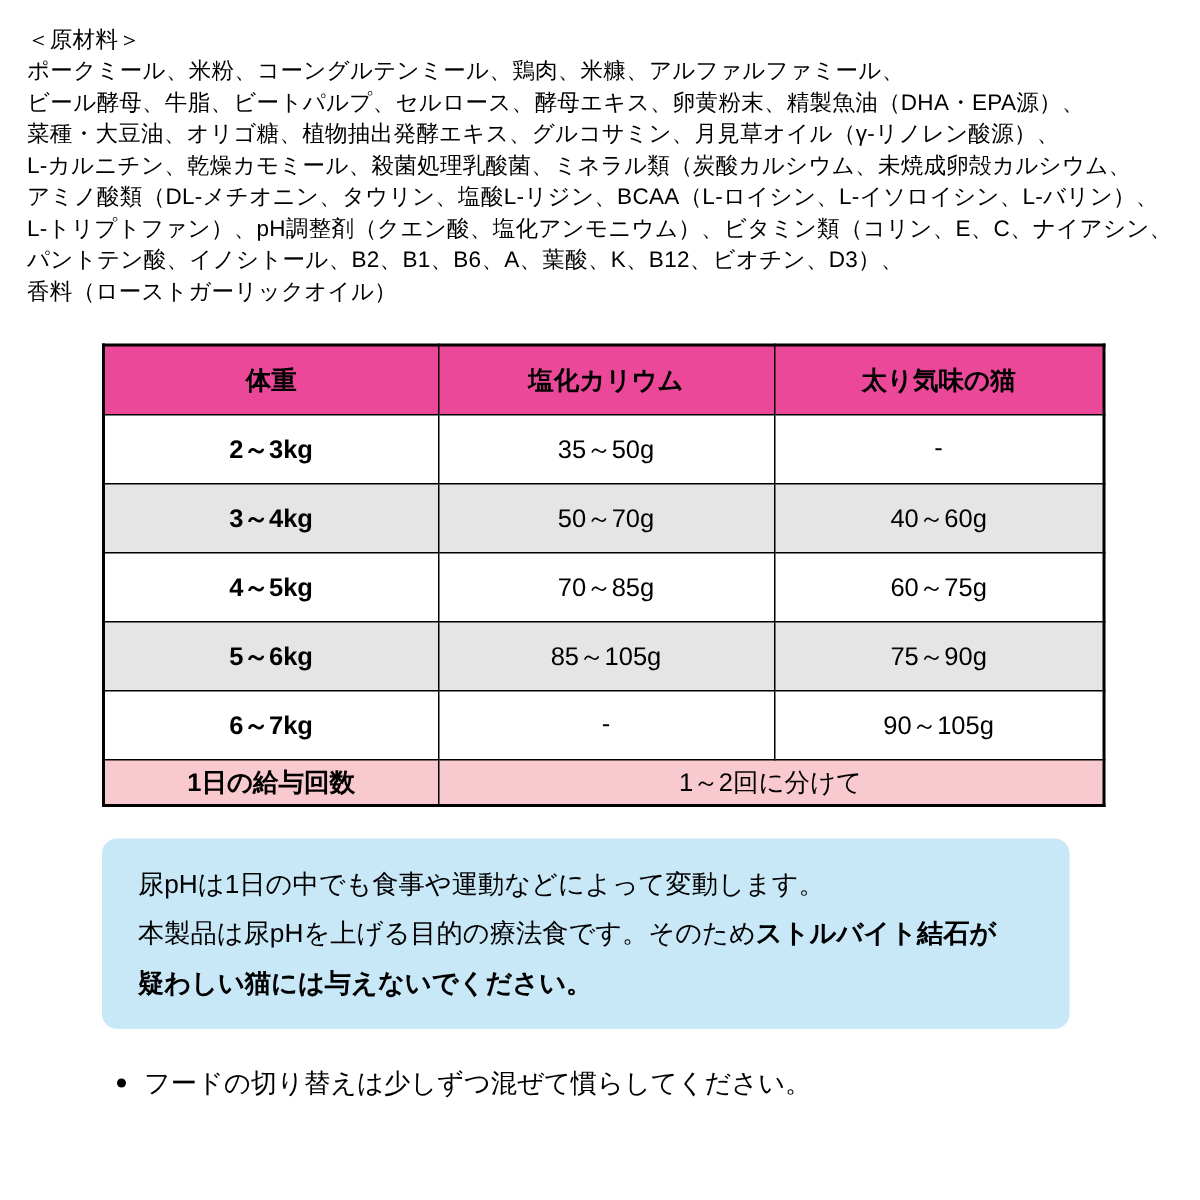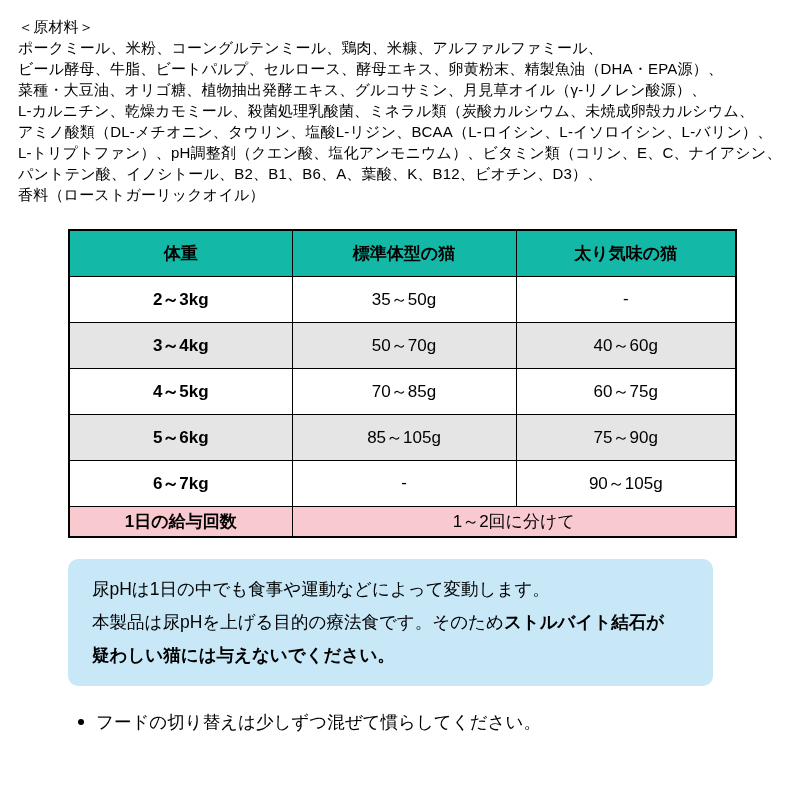--- a/index.html
+++ b/index.html
@@ -26,21 +26,21 @@
   }
   table.feeding th, table.feeding td {
     border: 1px solid #000000;
     height: 46px;
     text-align: center;
     vertical-align: middle;
     font-size: 17px;
     padding: 0;
   }
   table.feeding thead th {
-    background: #14b8a6;
+    background: #ec4899;
     font-weight: bold;
   }
   table.feeding td.col-weight { font-weight: bold; }
   table.feeding tr.alt { background: #e5e5e5; }
   table.feeding tr.footer td { background: #f8c9cf; height: 31px; }
   table.feeding tr.footer td.label { font-weight: bold; }
 
   
   .notice {
     margin: 21px 0 0 50px;
@@ -90,21 +90,21 @@
   <div class="table-wrap">
     <table class="feeding">
       <colgroup>
           <col style="width:223px">
           <col style="width:224px">
           <col style="width:220px">
         </colgroup>
       <thead>
         <tr>
           <th>体重</th>
-          <th>標準体型の猫</th>
+          <th>塩化カリウム</th>
           <th>太り気味の猫</th>
         </tr>
       </thead>
       <tbody>
         <tr>
           <td class="col-weight">2～3kg</td>
           <td>35～50g</td>
           <td>-</td>
         </tr>
         <tr class="alt">

